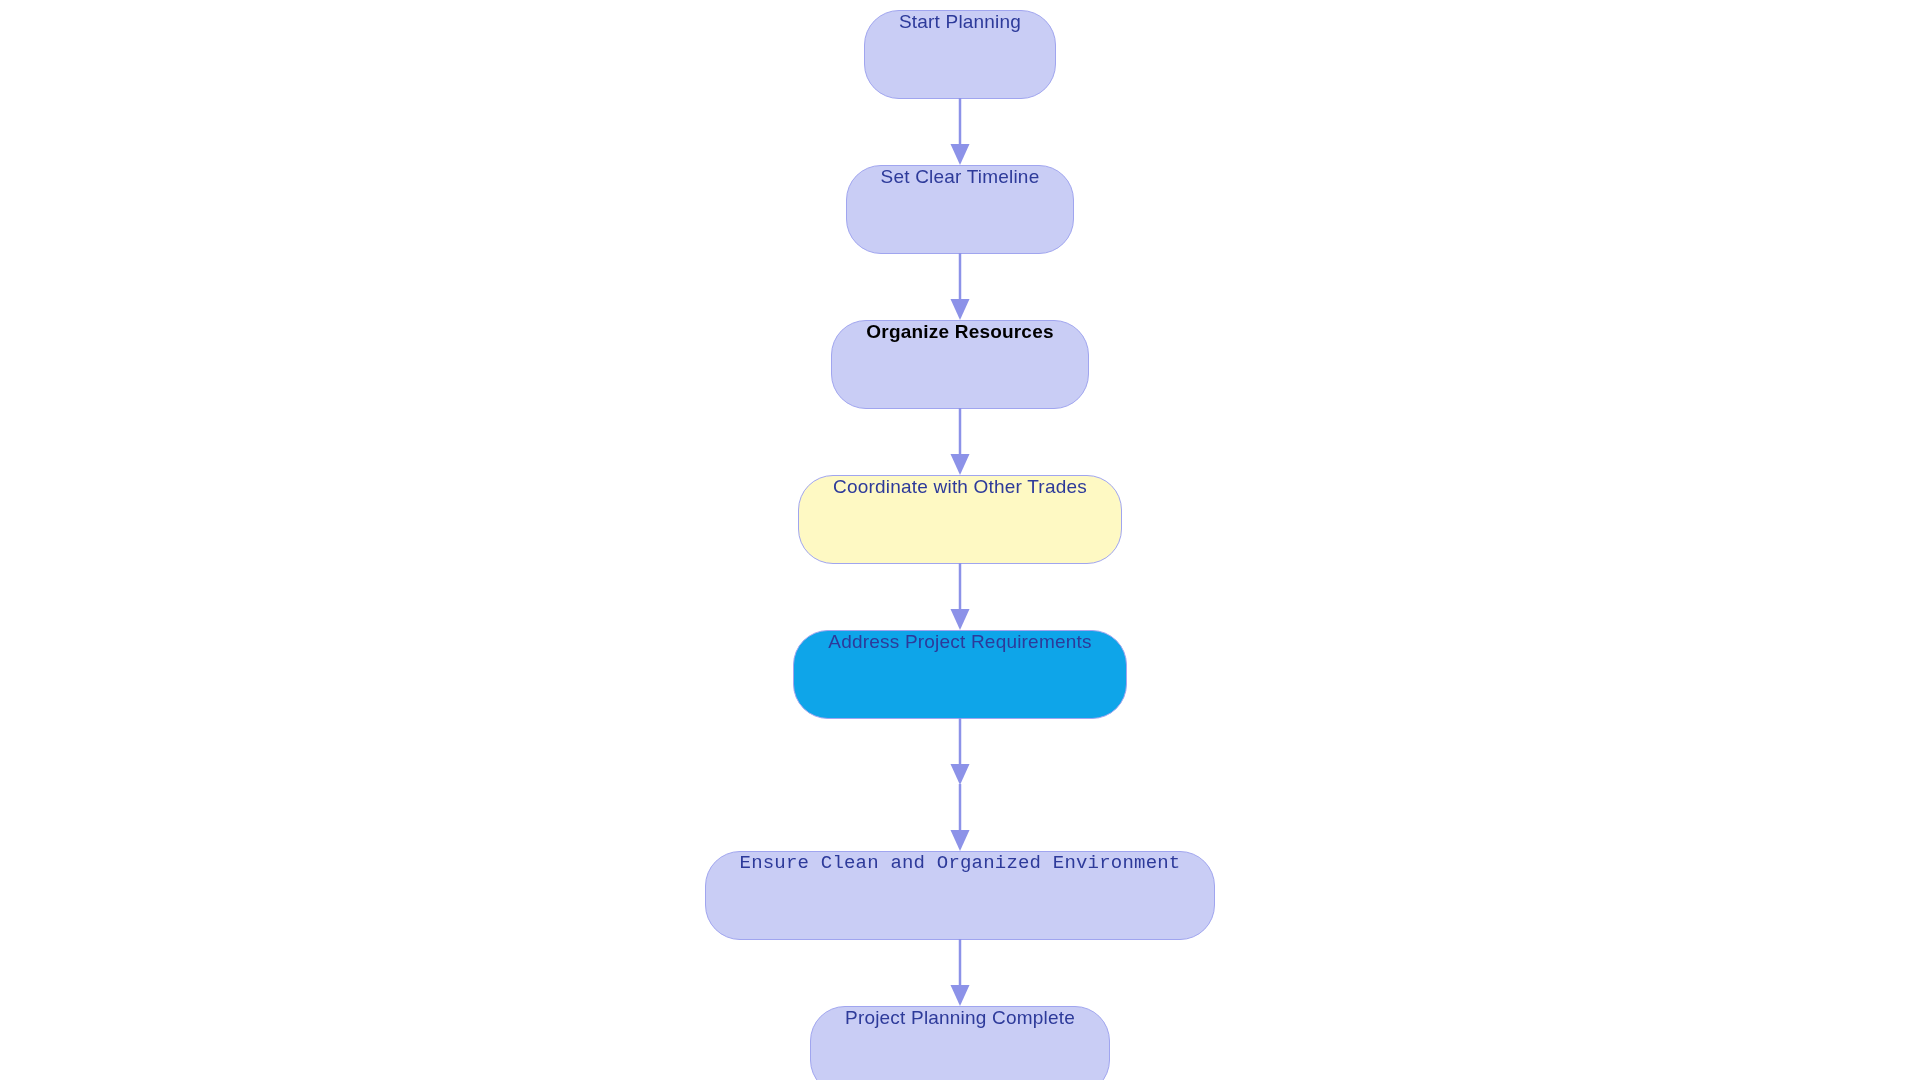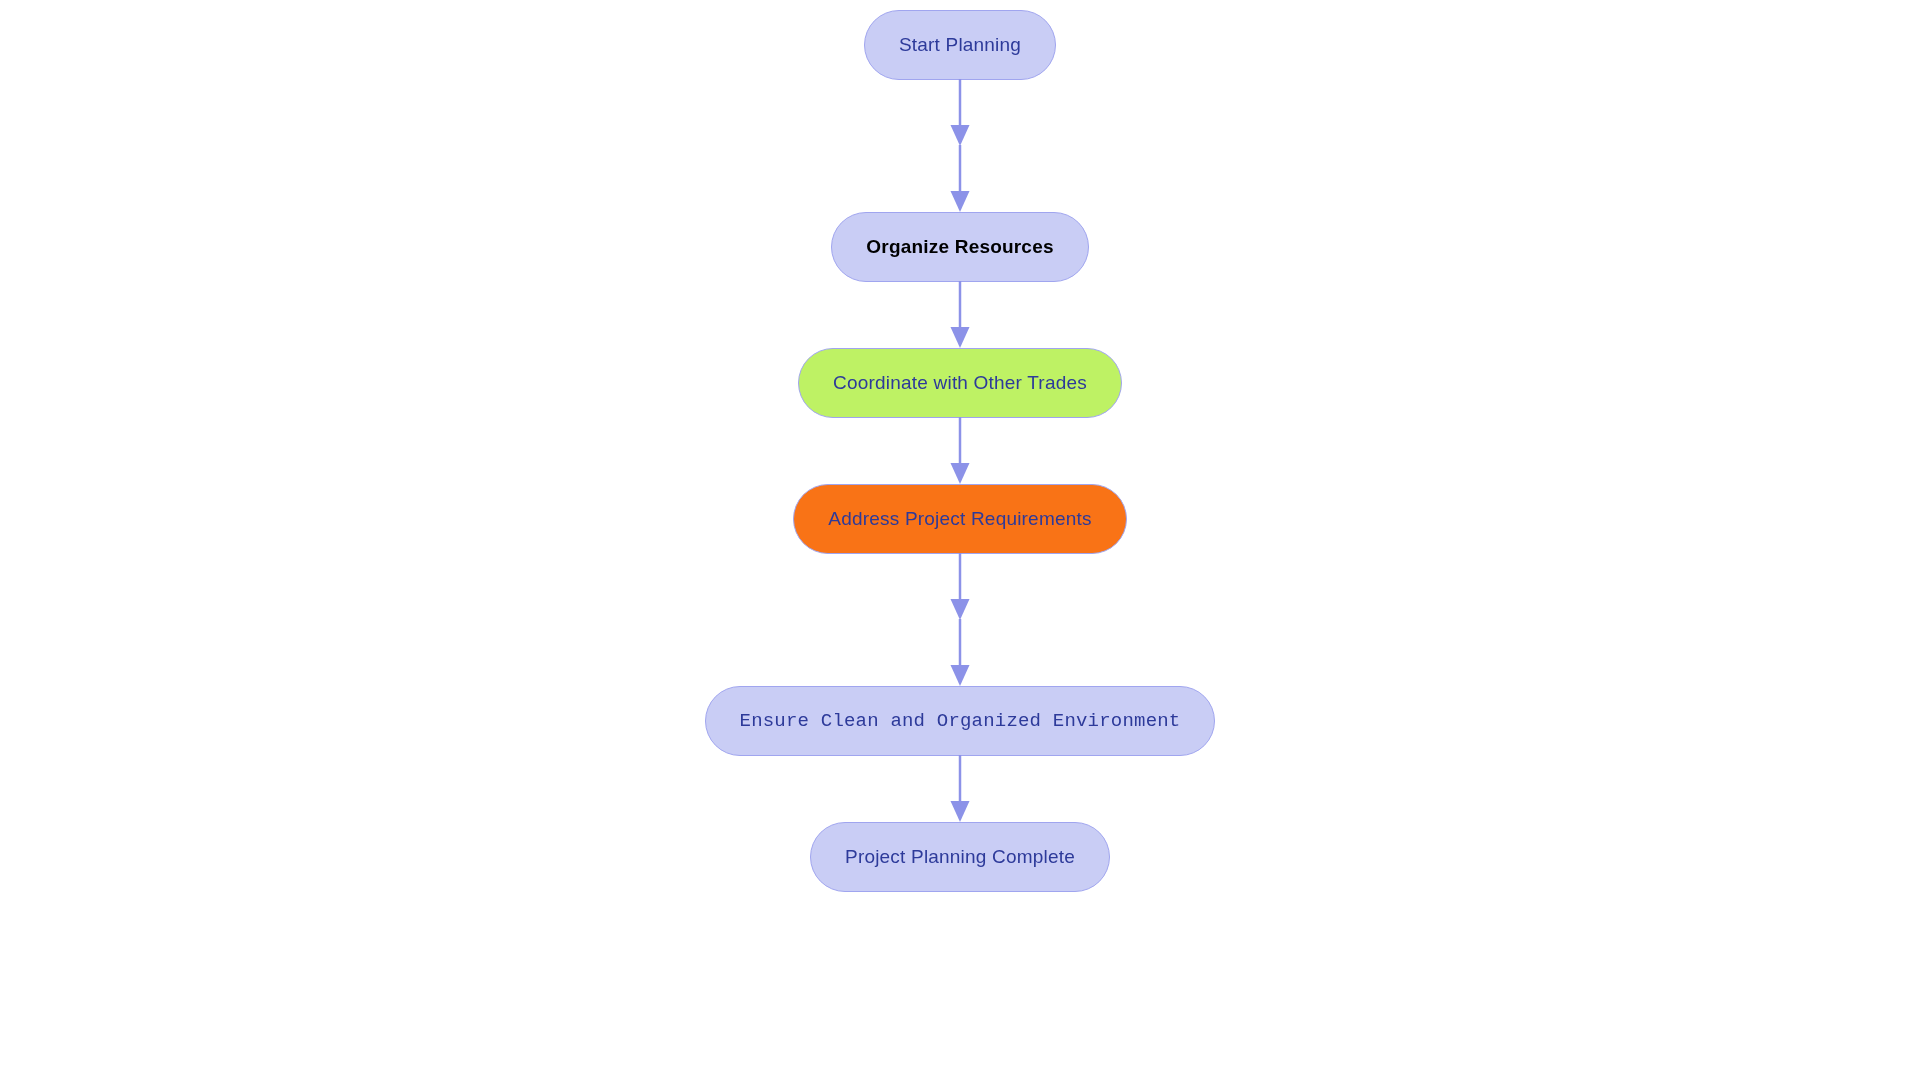--- a/index.html
+++ b/index.html
@@ -16,31 +16,30 @@
   .flow-canvas {
     position: absolute;
     left: 0;
     top: 10px;
     width: 1920px;
     display: flex;
     flex-direction: column;
     align-items: center;
   }
   .node {
-    height: 70px;
+    height: 89px;
     min-width: 170px;
     box-sizing: border-box;
     border-radius: 35px;
     background: #c9cdf5;
     border: 1.5px solid #a0a5ef;
     color: #2d3a9a;
     font-size: 19px;
     letter-spacing: 0.2px;
     display: flex;
-    align-items: center;
     justify-content: center;
     padding: 0 34px;
     white-space: nowrap;
   }
   .arrow {
     display: block;
     flex: 0 0 auto;
     margin: -1px 0;
   }
 </style>
@@ -48,39 +47,42 @@
 <body>
 
 <div class="flow-canvas" id="flow">
     <div class="node" style="background: rgb(201, 205, 245); border-color: rgb(160, 165, 239); color: rgb(45, 58, 154);">
       <span>Start Planning</span>
     </div>
     <svg class="arrow" width="26" height="68" viewBox="0 0 26 68">
       <line x1="13" y1="0" x2="13" y2="48" stroke="#8c92e8" stroke-width="2.5"></line>
       <path d="M13 67 L3.5 46 L22.5 46 Z" fill="#8c92e8"></path>
     </svg>
+    <div class="node" style="background: rgb(201, 205, 245); border-color: rgb(160, 165, 239); color: rgb(45, 58, 154);">
+      <span>Set Clear Timeline</span>
+    </div>
     <svg class="arrow" width="26" height="68" viewBox="0 0 26 68">
       <line x1="13" y1="0" x2="13" y2="48" stroke="#8c92e8" stroke-width="2.5"></line>
       <path d="M13 67 L3.5 46 L22.5 46 Z" fill="#8c92e8"></path>
     </svg>
     <div class="node" style="background: rgb(201, 205, 245); border-color: rgb(160, 165, 239); color: #000000; font-weight: bold;">
       <span>Organize Resources</span>
     </div>
     <svg class="arrow" width="26" height="68" viewBox="0 0 26 68">
       <line x1="13" y1="0" x2="13" y2="48" stroke="#8c92e8" stroke-width="2.5"></line>
       <path d="M13 67 L3.5 46 L22.5 46 Z" fill="#8c92e8"></path>
     </svg>
-    <div class="node" style="background: #bef264; border-color: rgb(160, 165, 239); color: rgb(45, 58, 154);">
+    <div class="node" style="background: #fef9c3; border-color: rgb(160, 165, 239); color: rgb(45, 58, 154);">
       <span>Coordinate with Other Trades</span>
     </div>
     <svg class="arrow" width="26" height="68" viewBox="0 0 26 68">
       <line x1="13" y1="0" x2="13" y2="48" stroke="#8c92e8" stroke-width="2.5"></line>
       <path d="M13 67 L3.5 46 L22.5 46 Z" fill="#8c92e8"></path>
     </svg>
-    <div class="node" style="background: #f97316; border-color: rgb(160, 165, 239); color: rgb(45, 58, 154);">
+    <div class="node" style="background: #0ea5e9; border-color: rgb(160, 165, 239); color: rgb(45, 58, 154);">
       <span>Address Project Requirements</span>
     </div>
     <svg class="arrow" width="26" height="68" viewBox="0 0 26 68">
       <line x1="13" y1="0" x2="13" y2="48" stroke="#8c92e8" stroke-width="2.5"></line>
       <path d="M13 67 L3.5 46 L22.5 46 Z" fill="#8c92e8"></path>
     </svg>
     <svg class="arrow" width="26" height="68" viewBox="0 0 26 68">
       <line x1="13" y1="0" x2="13" y2="48" stroke="#8c92e8" stroke-width="2.5"></line>
       <path d="M13 67 L3.5 46 L22.5 46 Z" fill="#8c92e8"></path>
     </svg>

